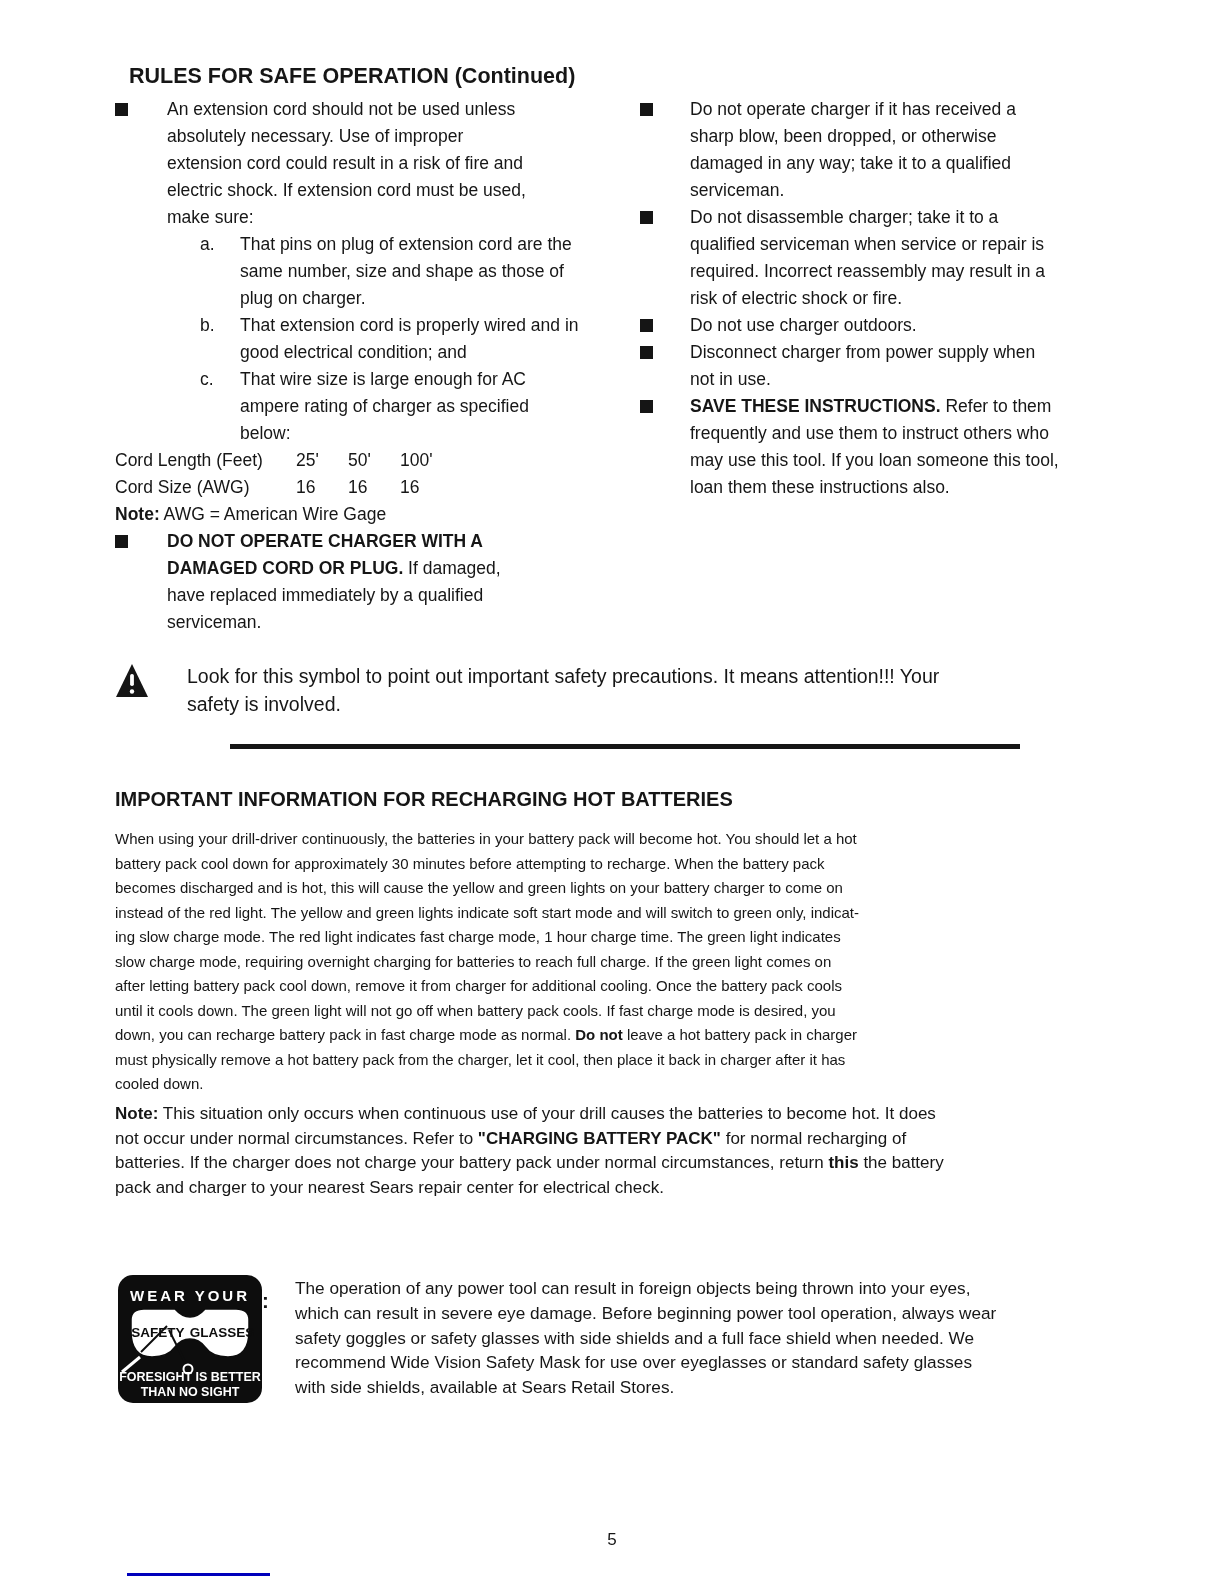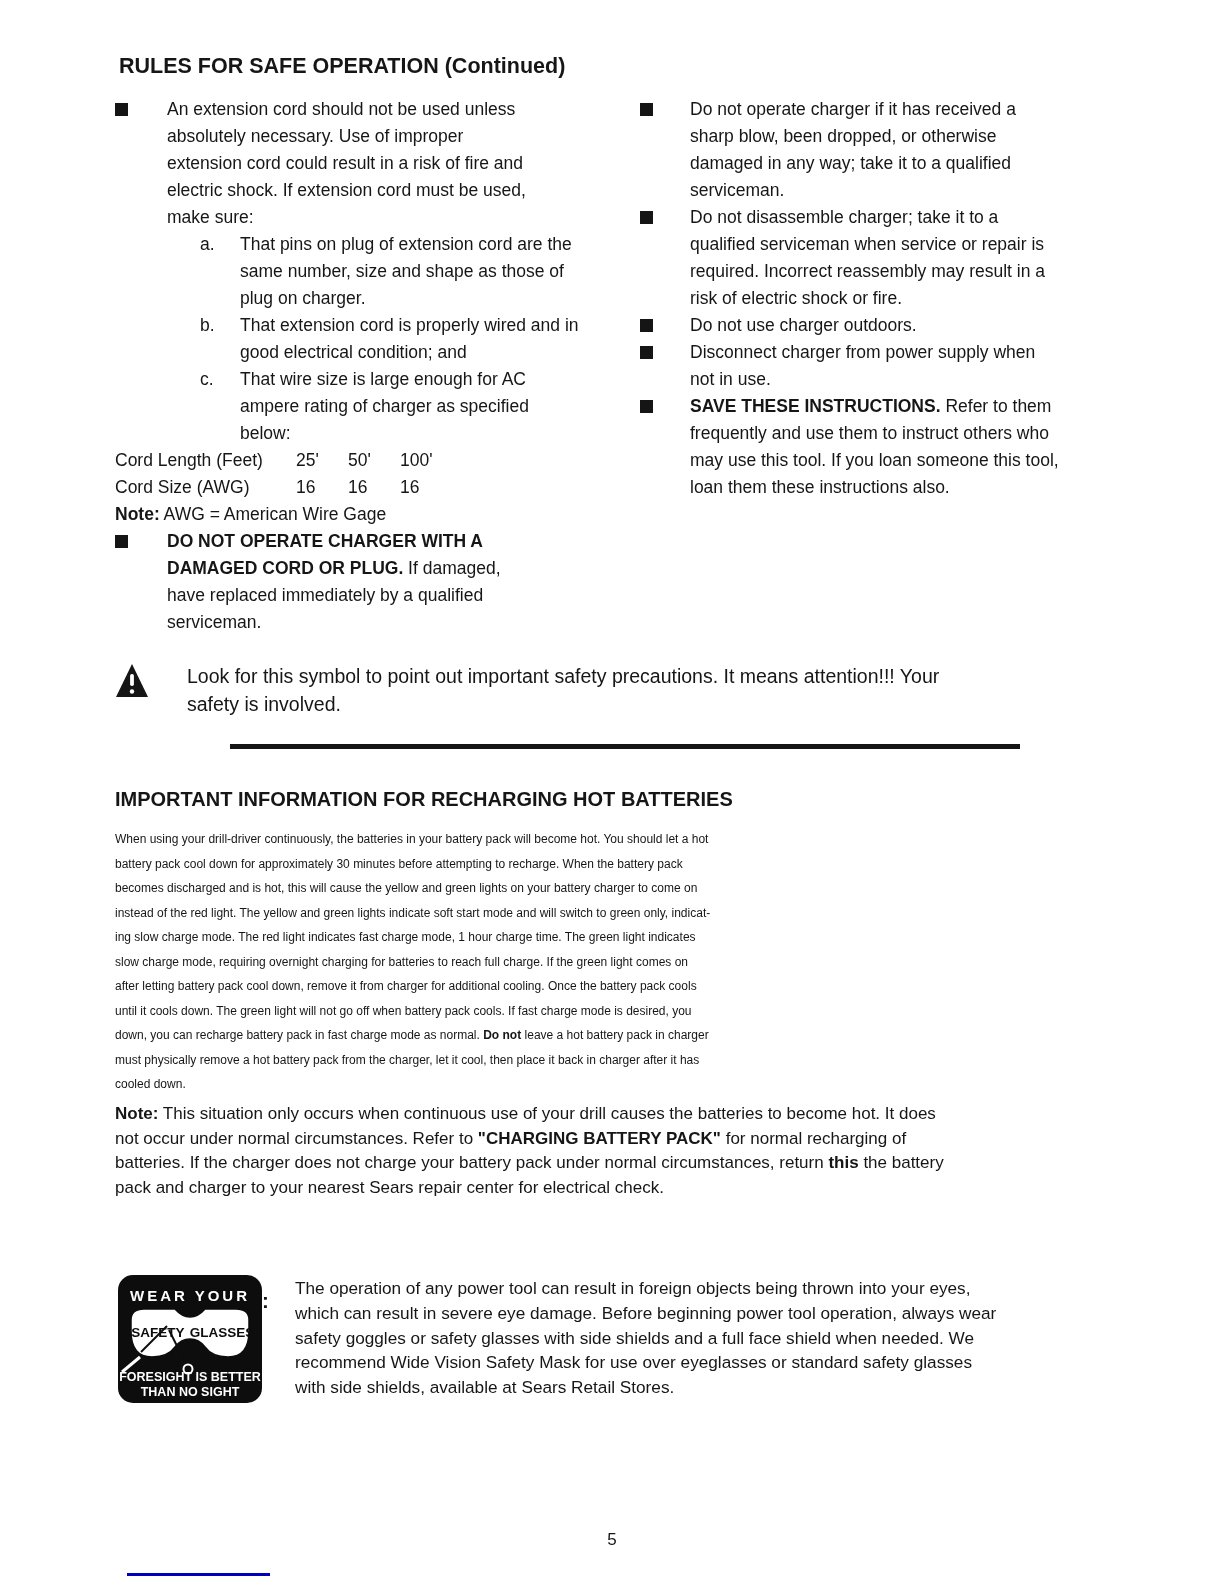--- a/index.html
+++ b/index.html
@@ -1,37 +1,37 @@
 <!DOCTYPE html>
 <html><head>
 <meta charset="utf-8">
 <style>
   html,body{margin:0;padding:0;}
   body{
     width:1224px;height:1584px;position:relative;background:#ffffff;
     font-family:"Liberation Sans","DejaVu Sans",sans-serif;color:#161616;
     overflow:hidden;
   }
-  .title{position:absolute;left:115px;top:50px;font-size:21.5px;font-weight:700;margin:4px;white-space:nowrap;}
+  .title{position:absolute;left:115px;top:50px;font-size:21.5px;font-weight:700;margin:14px;white-space:nowrap;}
   .col{position:absolute;top:96px;font-size:17.5px;line-height:27px;white-space:nowrap;}
   .col-left{left:115px;width:490px;}
   .col-right{left:640px;width:500px;}
   .bullet-item{position:relative;padding-left:52px;}
   .col-right .bullet-item{padding-left:50px;}
   .sq{position:absolute;left:0;top:7px;width:13px;height:13px;background:#151515;}
   .sub{display:flex;margin-left:85px;}
   .sub-label{width:40px;flex:none;}
   .cord-row .cord-label{display:inline-block;width:181px;}
   .cord-row .cord-val{display:inline-block;width:52px;}
   .attention{position:absolute;left:115px;top:662px;display:flex;align-items:flex-start;}
   .attention .txt{font-size:19.5px;line-height:28px;margin-left:38px;white-space:nowrap;}
   .tri{flex:none;}
   .divider{position:absolute;left:230px;top:744px;width:790px;height:5px;background:#151515;}
   .sec2-head{position:absolute;left:115px;top:788px;font-size:20px;font-weight:700;margin:0;white-space:nowrap;}
-  .para1{position:absolute;left:115px;top:827px;font-size:12px;line-height:24.5px;white-space:nowrap;}
+  .para1{position:absolute;left:115px;top:827px;font-size:15px;line-height:24.5px;white-space:nowrap;}
   .note-para{position:absolute;left:115px;top:1102px;font-size:17px;line-height:24.5px;white-space:nowrap;}
   .warn-head{position:absolute;left:117px;top:1278px;display:flex;align-items:flex-end;}
   .warn-head .lbl{font-size:20.5px;font-weight:700;margin-left:15px;}
   .badge{position:absolute;left:117px;top:1274px;}
   .warn-para{position:absolute;left:295px;top:1276px;font-size:17.2px;line-height:24.8px;white-space:nowrap;}
   .page-num{position:absolute;left:0;right:0;top:1530px;text-align:center;font-size:17px;}
   .blue-line{position:absolute;left:127px;top:1573px;width:143px;height:2.5px;background:#0000bb;}
   b{font-weight:700;}
 </style>
 </head>

